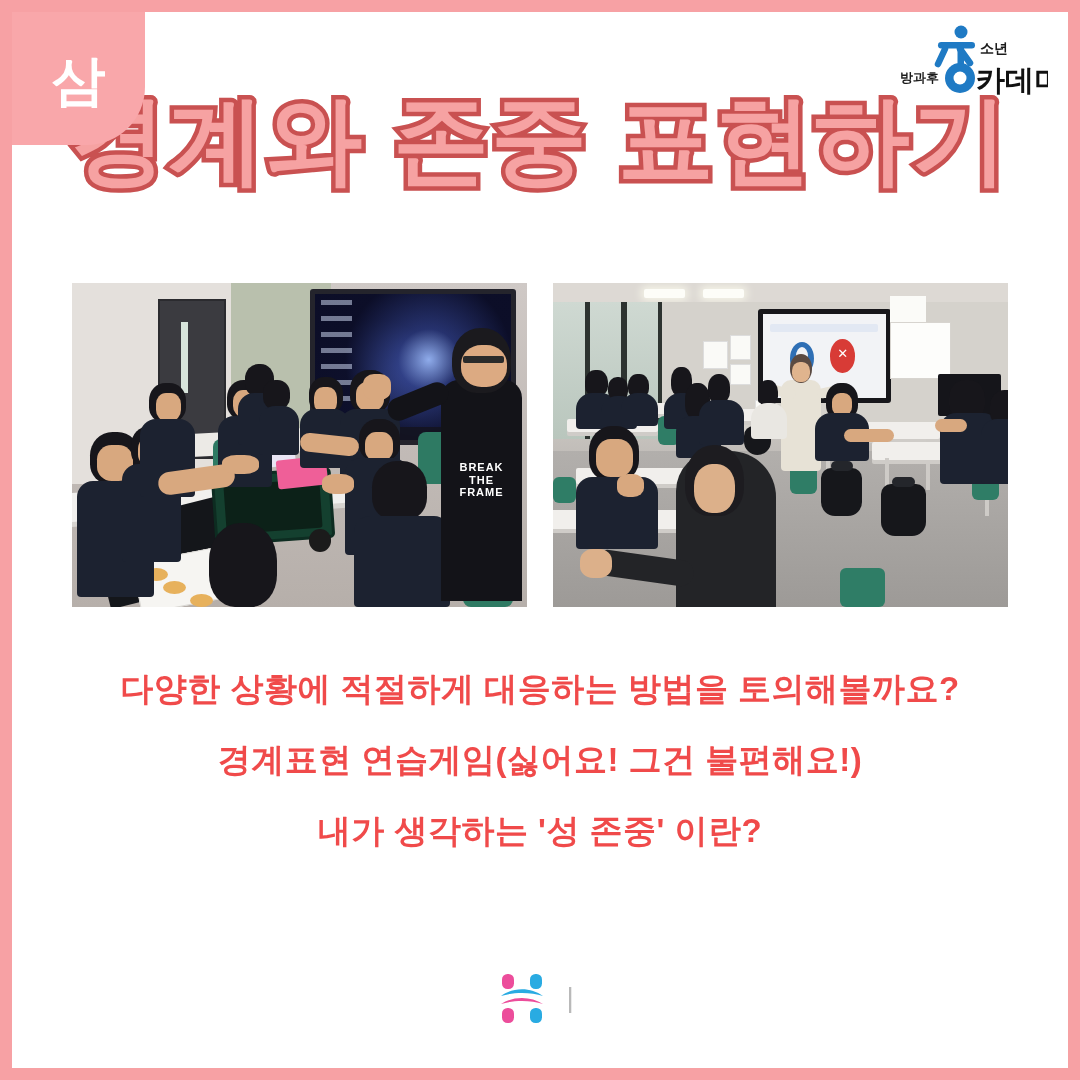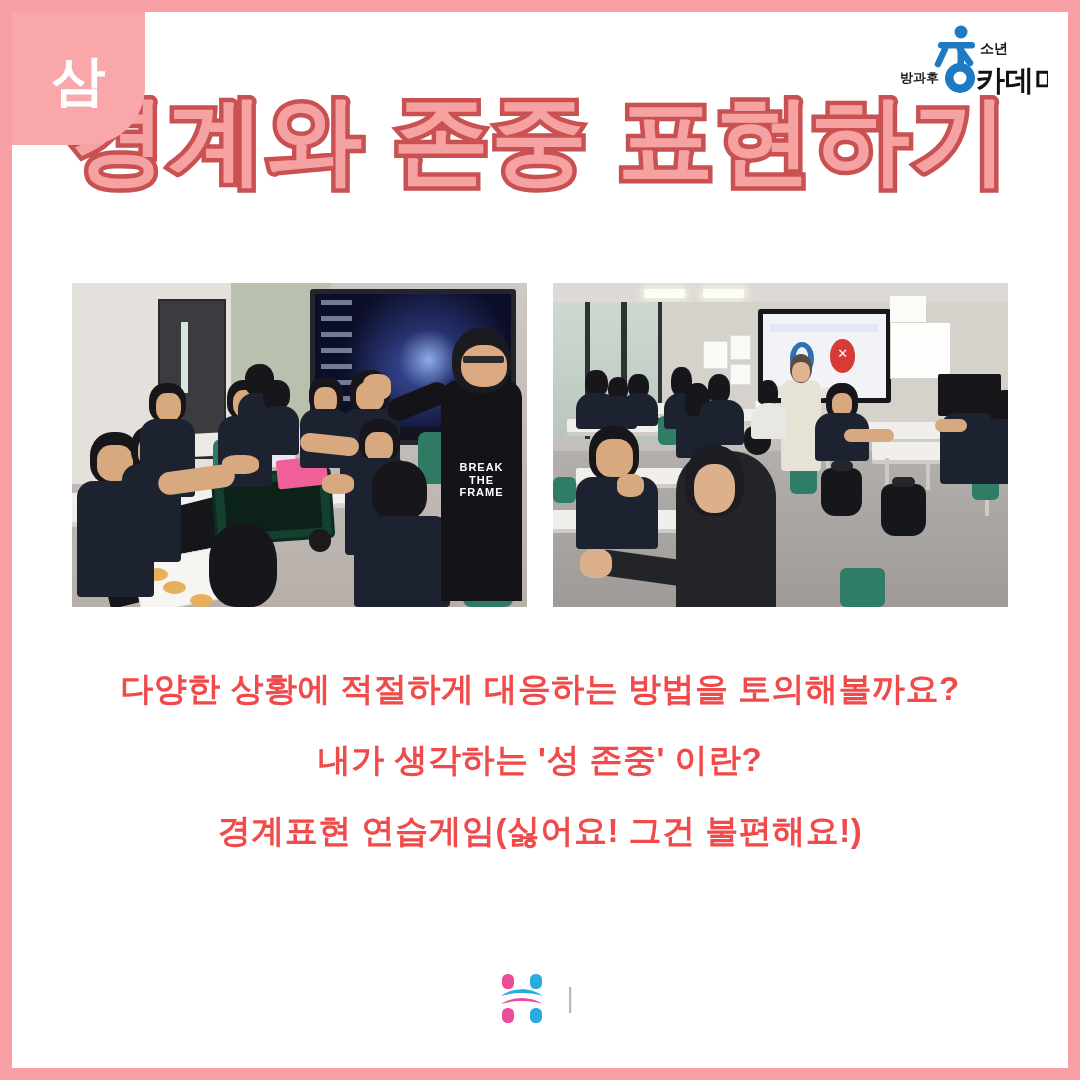--- a/index.html
+++ b/index.html
@@ -403,22 +403,22 @@
         <div class="rp-fg-boy"></div>
         <div class="rp-fg-head"></div>
         <div class="rp-fg-face"></div>
         <div class="rp-arm" style="left:9%;bottom:8%;width:22%;height:8%;transform:rotate(8deg);"></div>
         <div class="rp-hand" style="left:6%;bottom:9%;width:7%;height:9%;"></div>
       </div>
     </div>
 
     <div class="body-lines">
       <p class="bline">다양한 상황에 적절하게 대응하는 방법을 토의해볼까요?</p>
+      <p class="bline">경계표현 연습게임(싫어요! 그건 불편해요!)</p>
       <p class="bline">내가 생각하는 '성 존중' 이란?</p>
-      <p class="bline">경계표현 연습게임(싫어요! 그건 불편해요!)</p>
     </div>
 
     <div class="footer">
       <span class="footer-mark">
         <svg viewBox="0 0 46 52" width="46" height="52" aria-hidden="true">
           <rect x="3" y="2" width="12" height="15" rx="5.5" fill="#EC4D9B"></rect>
           <rect x="31" y="2" width="12" height="15" rx="5.5" fill="#29ABE2"></rect>
           <path d="M2 24 C14 15, 32 15, 44 24 C32 20, 14 20, 2 24 Z" fill="#29ABE2"></path>
           <path d="M2 32 C14 24, 32 24, 44 32 C32 28, 14 28, 2 32 Z" fill="#EC4D9B"></path>
           <rect x="3" y="36" width="12" height="15" rx="5.5" fill="#EC4D9B"></rect>

